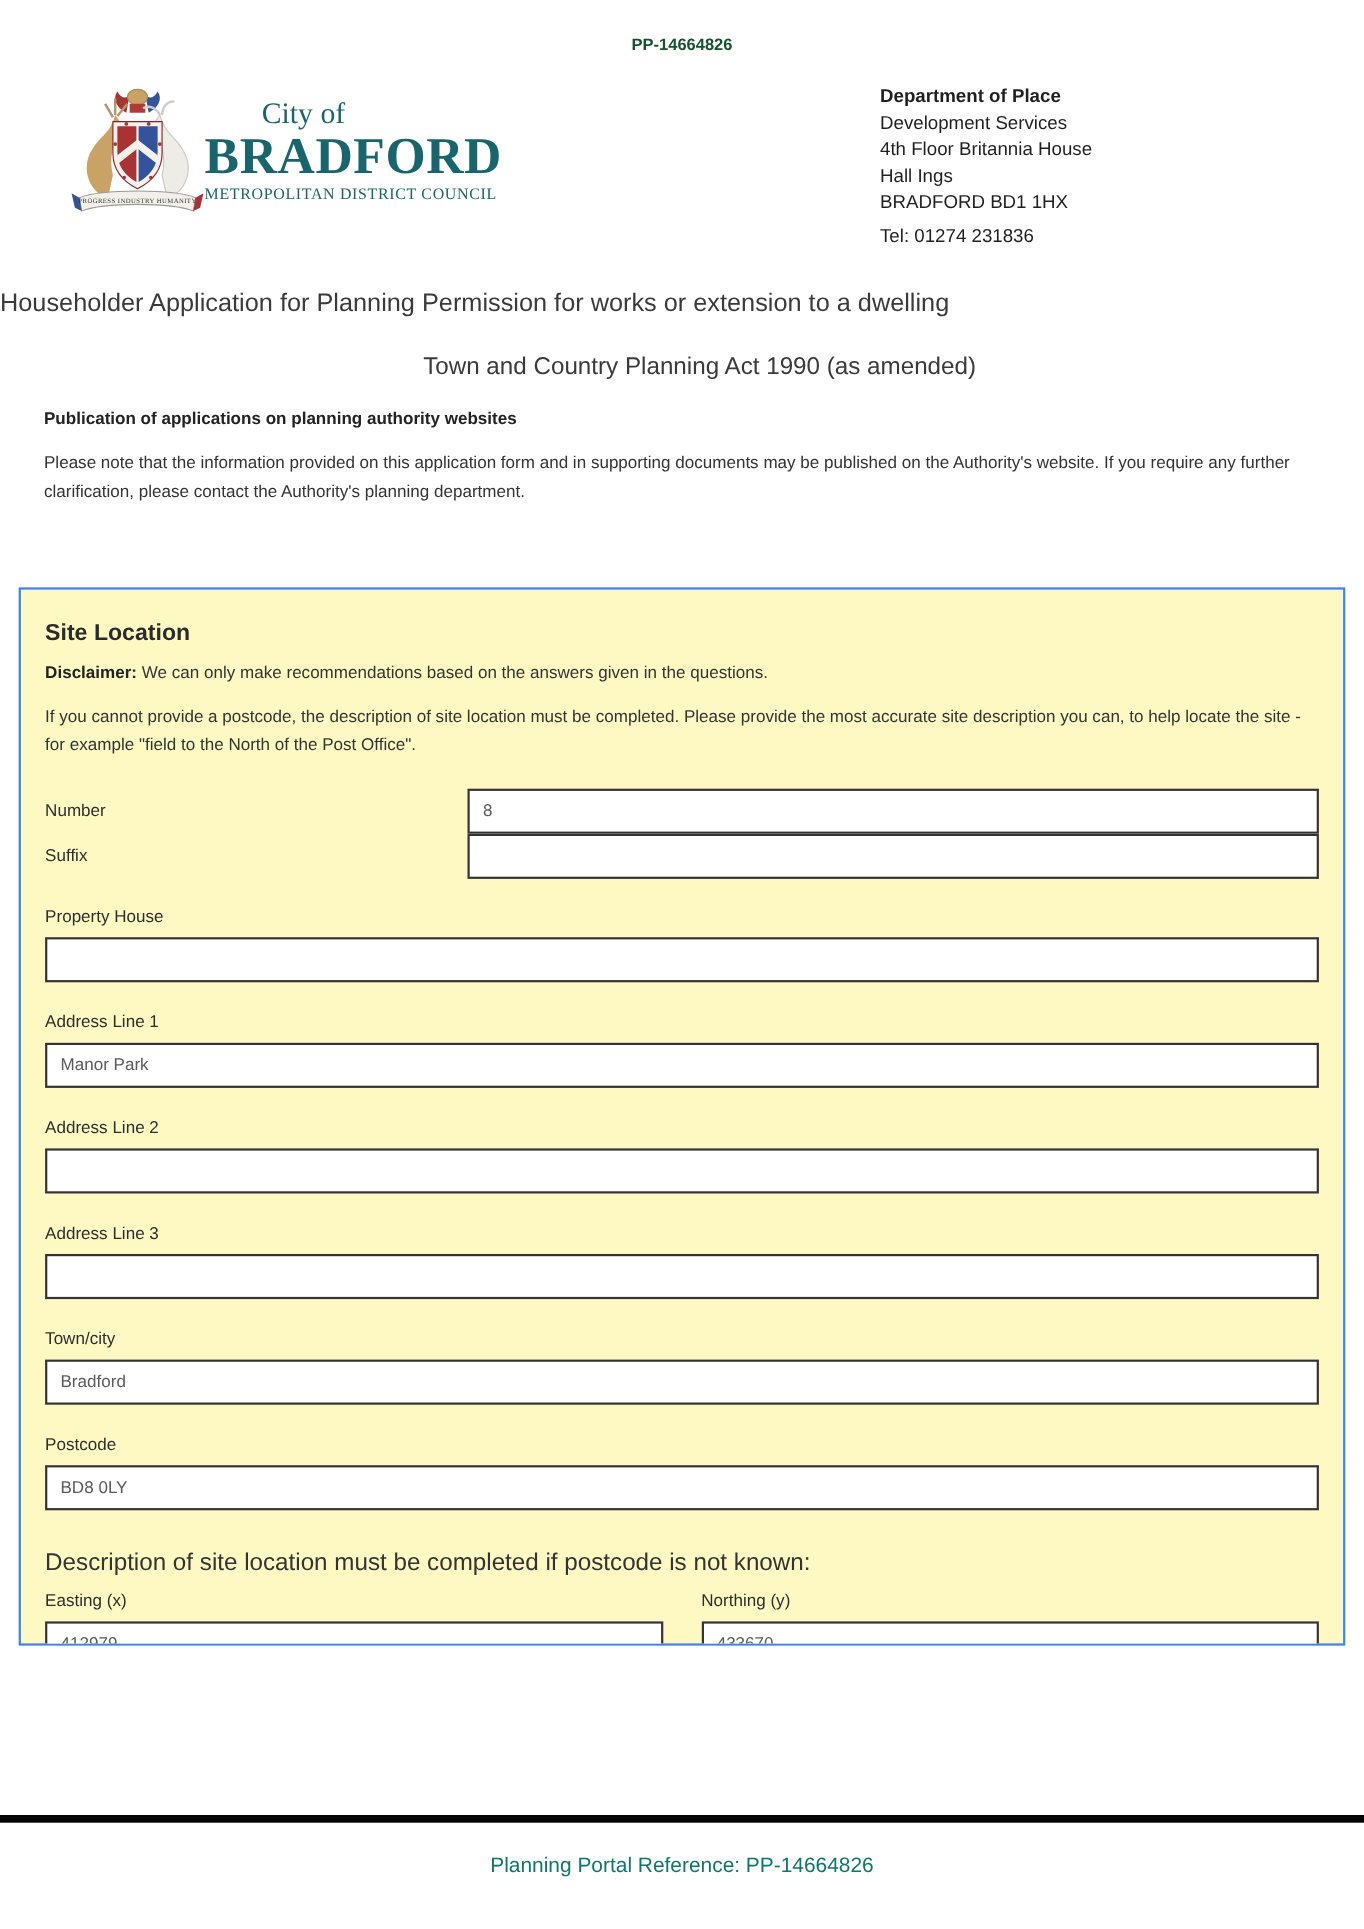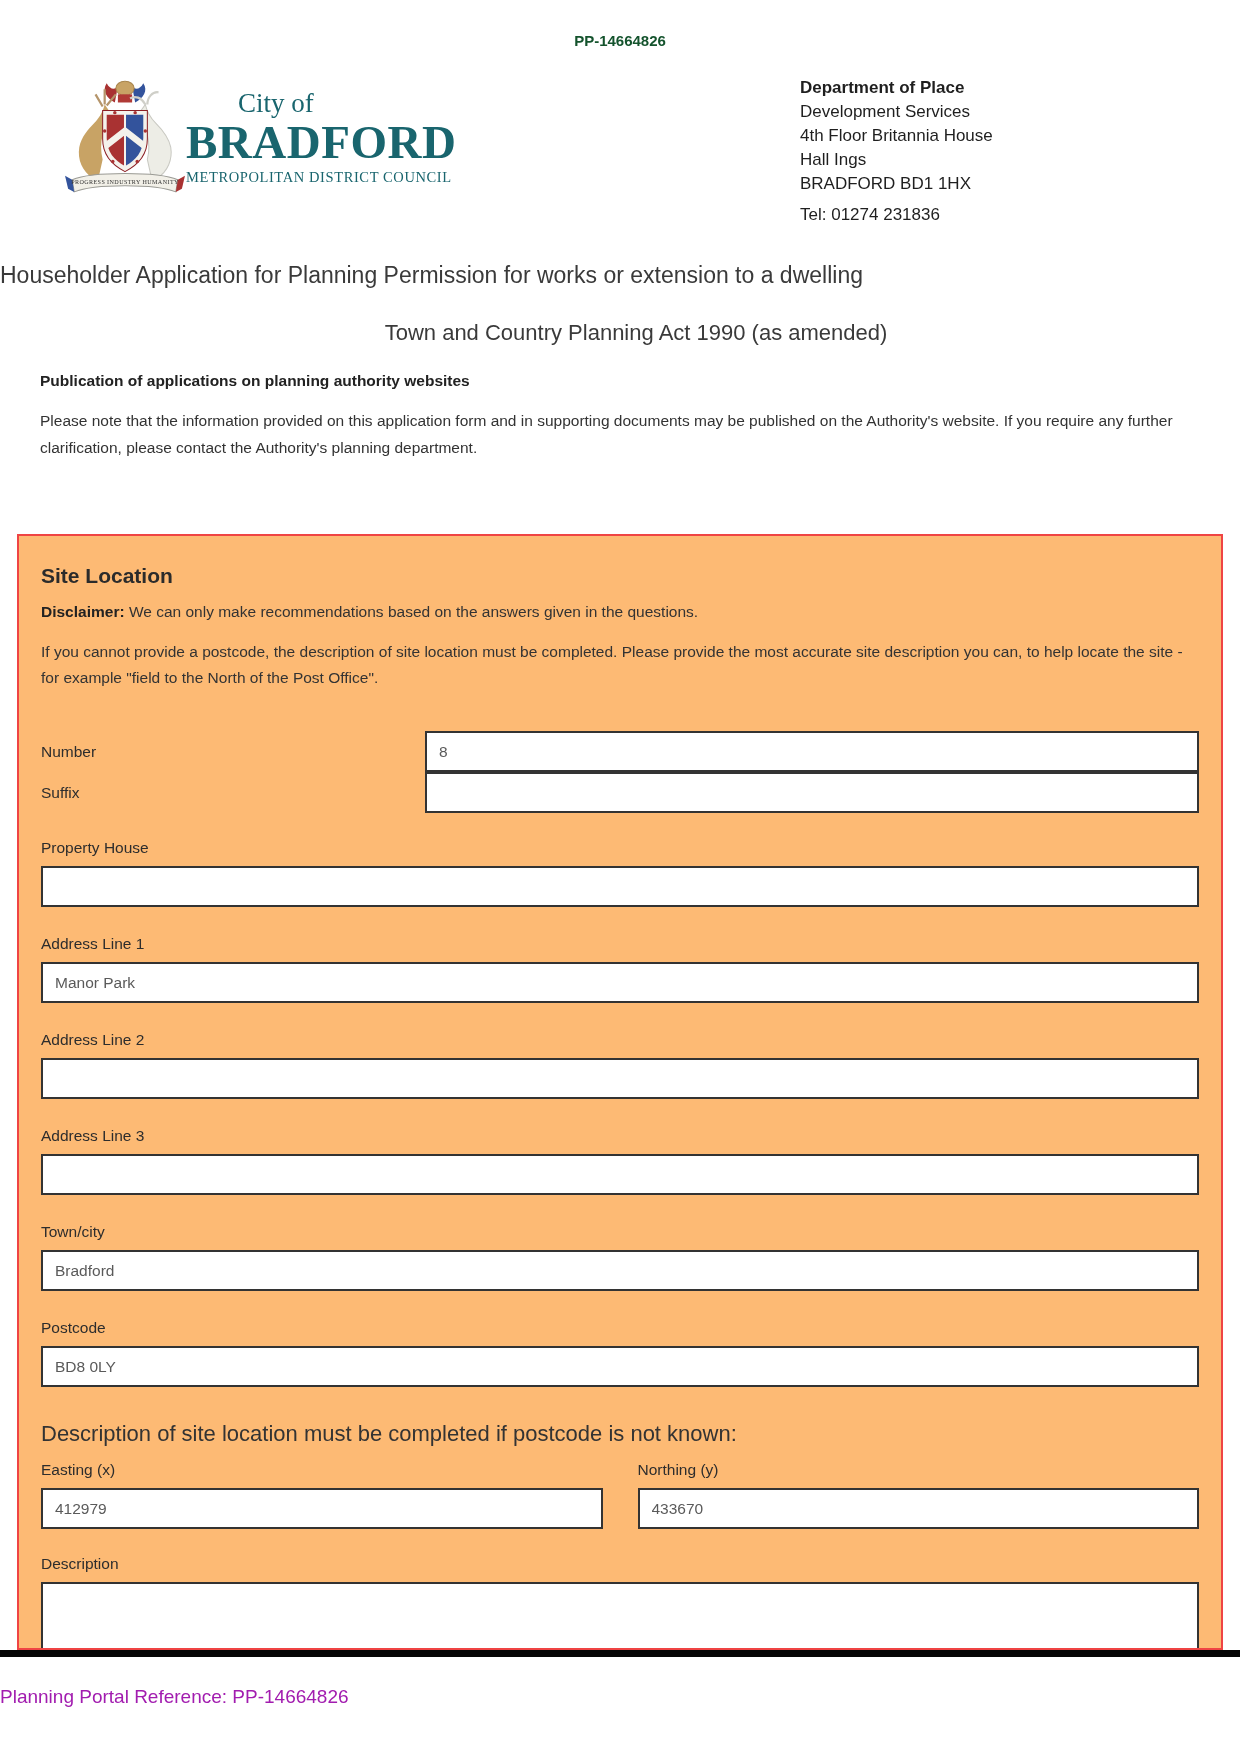--- a/index.html
+++ b/index.html
@@ -44,32 +44,32 @@
   .title-sub{
     position:absolute;top:320px;left:16px;width:100%;
     text-align:center;font-size:22px;color:#3a3a3a;
   }
   
   .pub{position:absolute;left:40px;right:40px;top:372px;}
   .pub-h{font-size:15.5px;font-weight:bold;color:#222;}
   .pub-p{font-size:15.5px;color:#333;line-height:27px;margin-top:17px;}
   
   .sitebox{
-    position:absolute;left:17px;right:17px;top:534px;height:1116px;
-    border:2px solid #ef4444;box-sizing:border-box;
-    padding:0 22px;overflow:hidden;background:#fdba74;
+    position:absolute;left:17px;right:17px;top:534px;height:962px;
+    border:2px solid #3b82f6;box-sizing:border-box;
+    padding:0 22px;overflow:hidden;background:#fef9c3;
   }
   .site-h{margin-top:28px;font-size:21px;font-weight:bold;color:#2b2b2b;}
   .disclaimer{margin-top:15px;font-size:15.5px;color:#333;}
   .disclaimer b{color:#222;}
   .intro{margin-top:18px;font-size:15.5px;color:#333;line-height:26px;}
   .row2{display:flex;align-items:center;}
   .row2 .lbl{width:384px;flex:0 0 384px;}
   .row2 .inp{flex:1;}
-  .mt-num{margin-top:40px;justify-content:flex-end;}
+  .mt-num{margin-top:26px;justify-content:flex-end;}
   .mt-suf{}
   .lbl{font-size:15.5px;color:#2d2d2d;}
   .stack .lbl{display:block;margin-top:28px;}
   .stack .inp{margin-top:9px;}
   .stack-first .lbl{margin-top:26px;}
   input.field, textarea.field{
     display:block;width:100%;height:41px;box-sizing:border-box;
     border:2px solid #333;background:#fff;border-radius:0;
     font-family:"Liberation Sans",sans-serif;font-size:15.5px;color:#5a5a5a;
     padding:0 12px;outline:none;
@@ -77,21 +77,21 @@
   textarea.field{height:130px;padding-top:10px;resize:none;}
   .desc-heading{margin-top:34px;font-size:22px;color:#333;}
   .cols{display:flex;gap:35px;margin-top:0;}
   .col{flex:1;min-width:0;}
   .col .lbl{display:block;margin-top:14px;}
   .col .inp{margin-top:9px;}
   
   .pagebar{position:absolute;left:0;right:0;top:1650px;height:7px;background:#050505;}
   .footer{
     position:absolute;top:1686px;left:0;width:100%;
-    text-align:left;font-size:19px;color:#a21caf;
+    text-align:center;font-size:19px;color:#0f766e;
   }
 </style>
 </head>
 <body>
 
 <div class="page">
 
   <div class="doc-ref">PP-14664826</div>
 
   <svg class="crest" width="126" height="122" viewBox="0 0 124 120" xmlns="http://www.w3.org/2000/svg">

